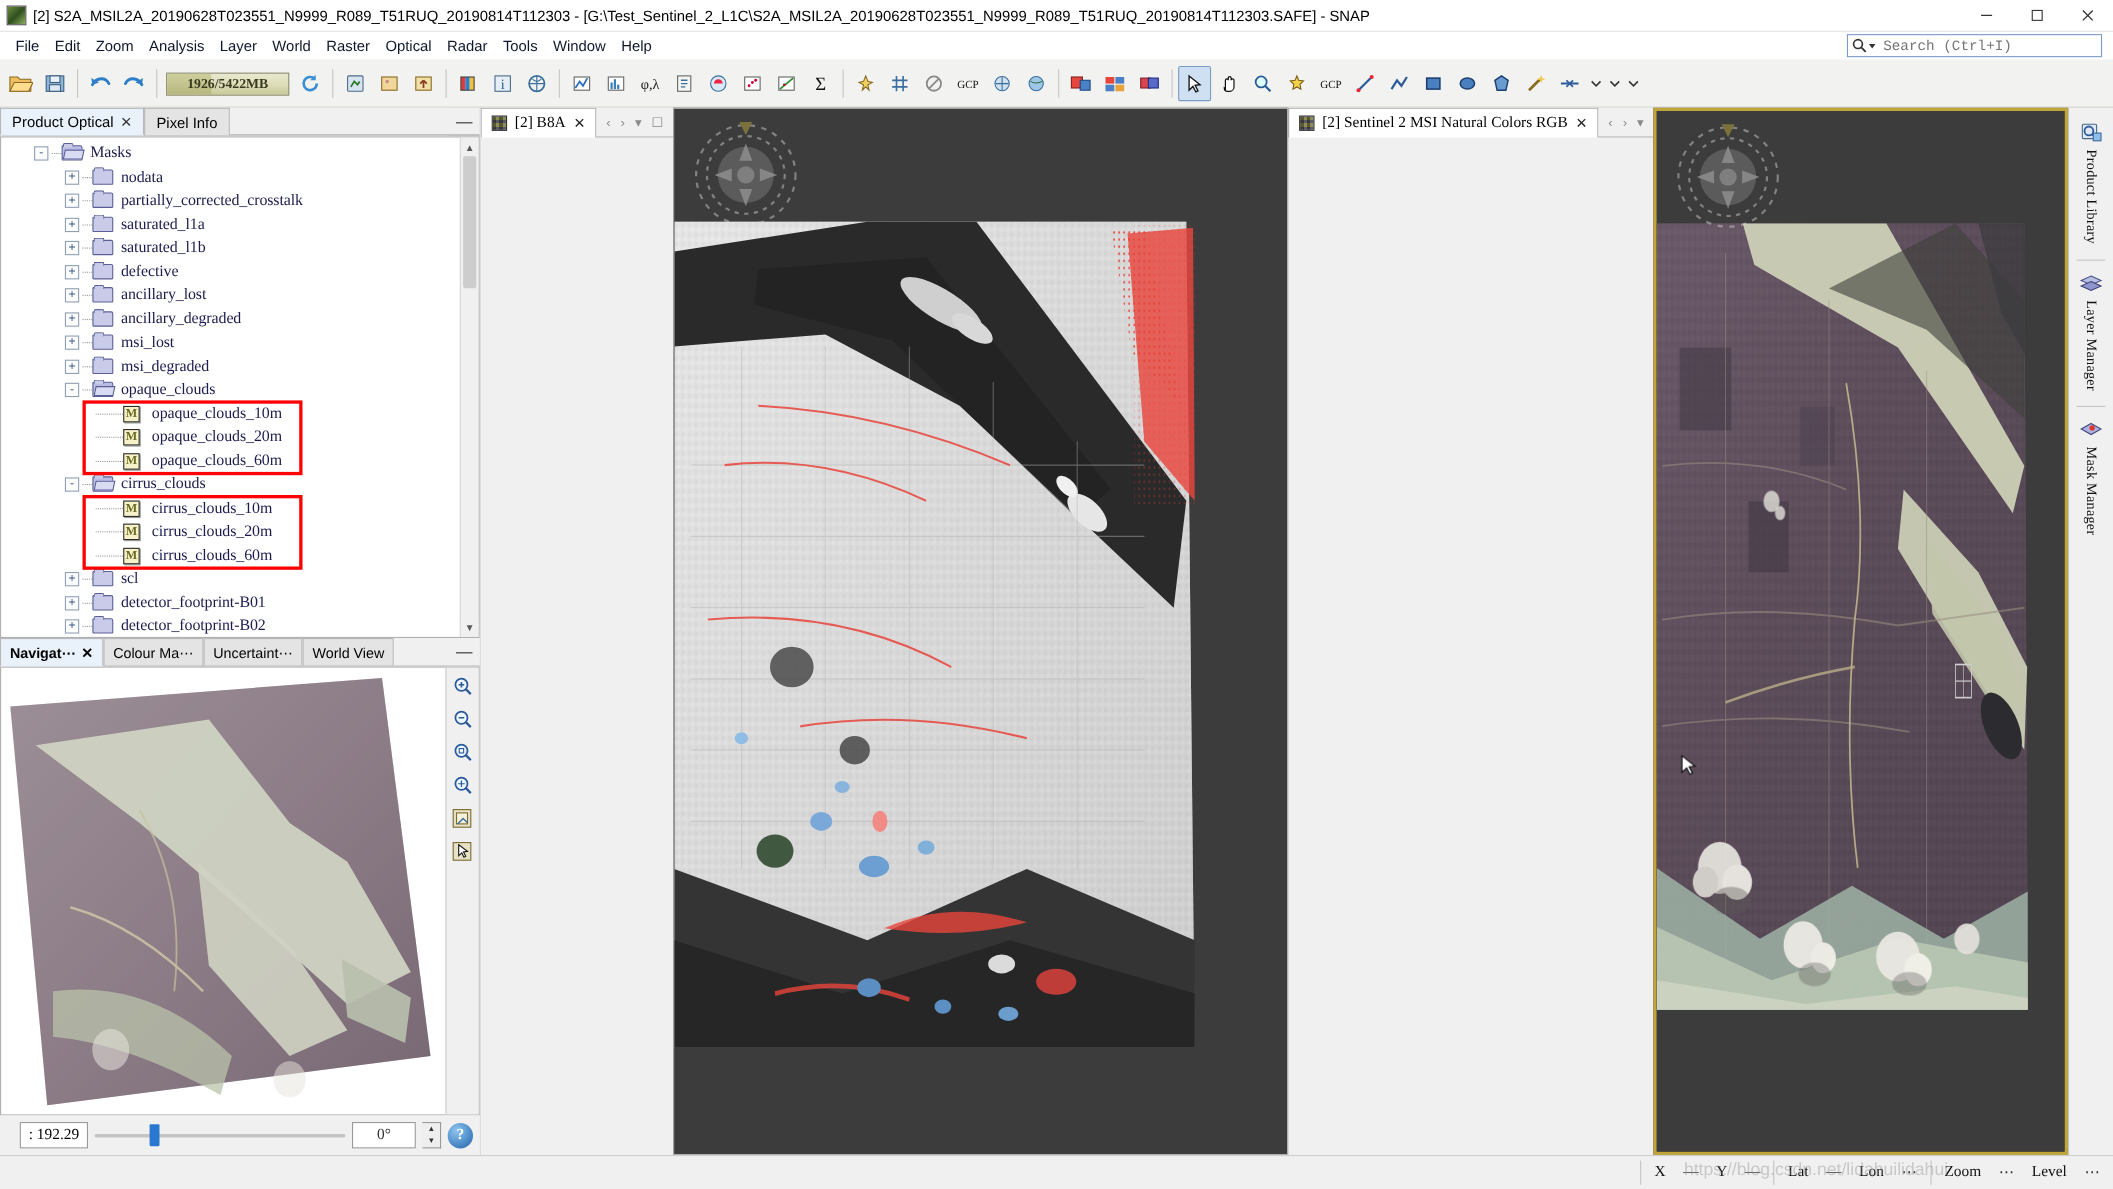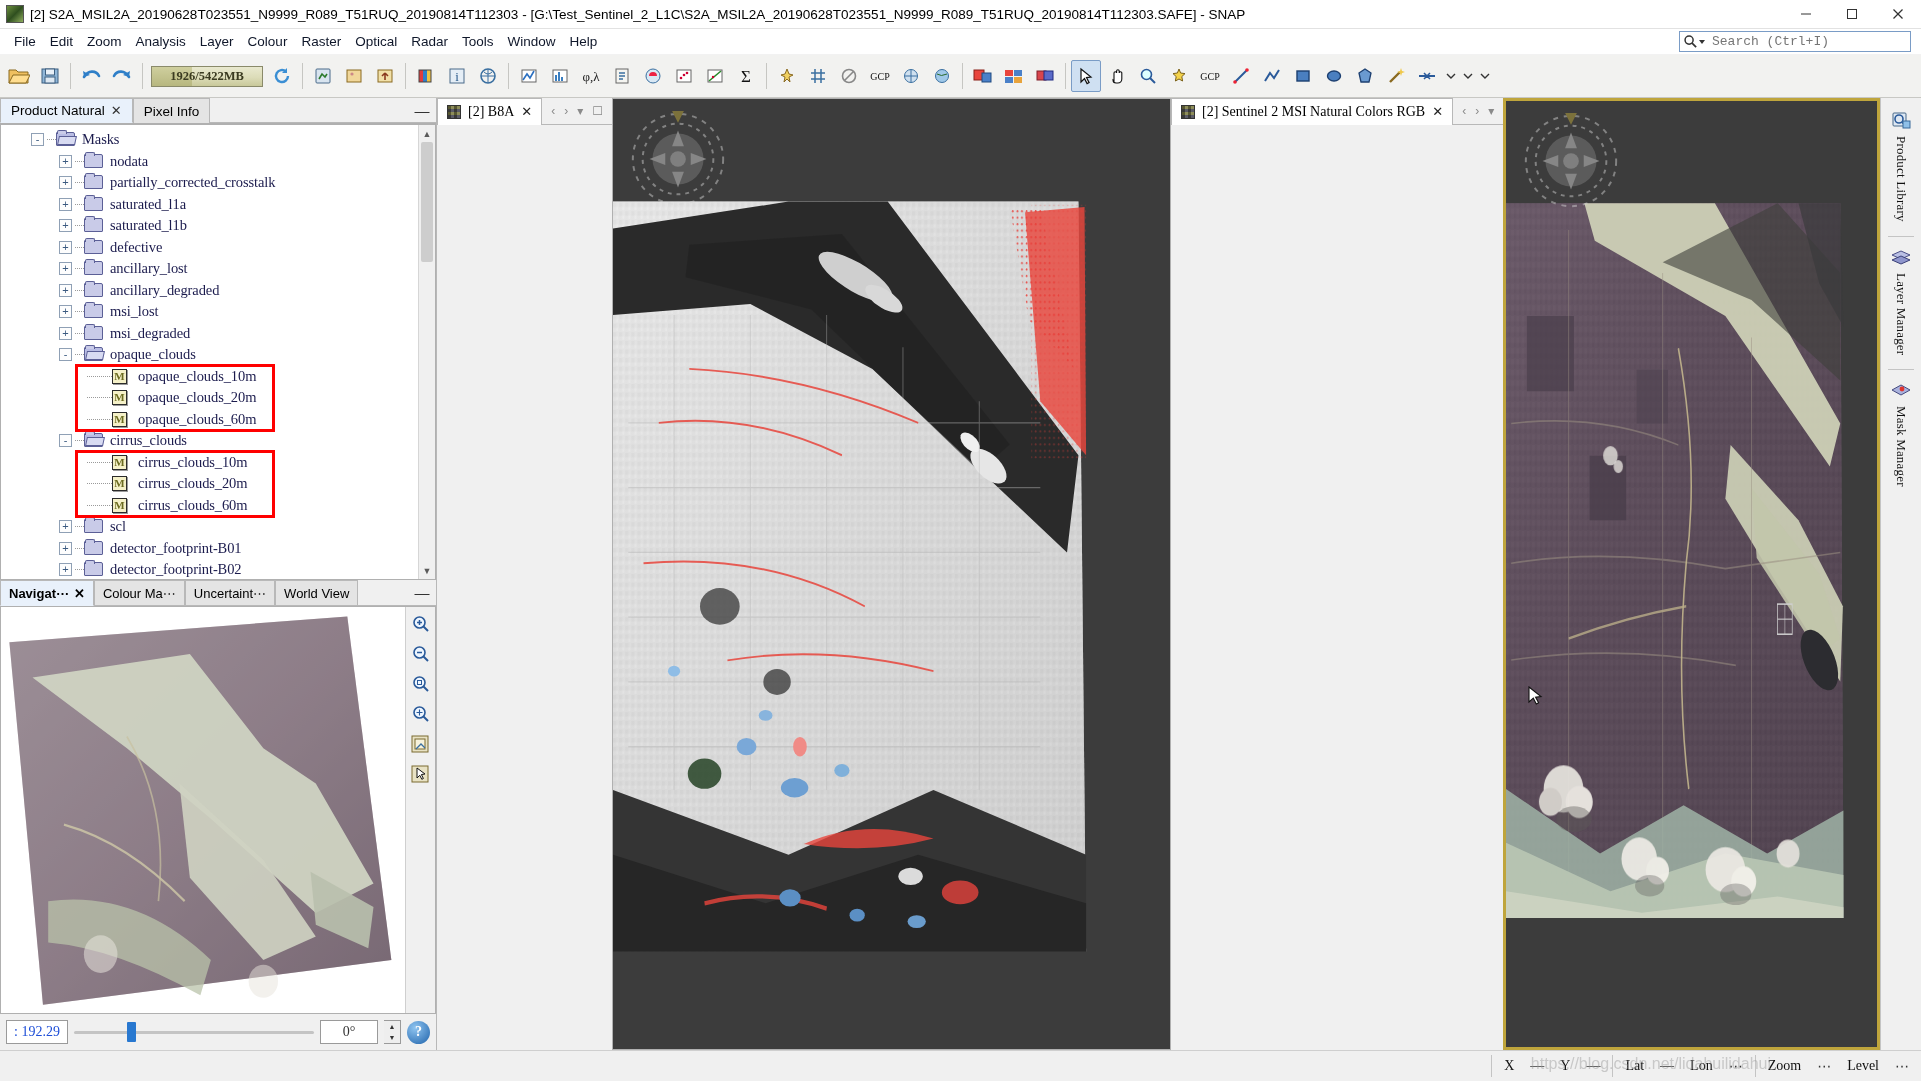--- a/index.html
+++ b/index.html
@@ -313,21 +313,21 @@
     display: flex; align-items: center; gap: 6px;
     padding: 0 6px;
     background: #f0f0f0;
   }
   .zoomfield {
     width: 62px; height: 24px;
     border: 1px solid #9a9a9a;
     background: #fff;
     display: flex; align-items: center; justify-content: center;
     font-family: "Liberation Serif", serif;
-    font-size: 14px; color: #1d4ed8;
+    font-size: 14px; color: #000000; margin-left: 12px;
   }
   .slider {
     flex: 1 1 auto; height: 24px; position: relative;
     display: flex; align-items: center;
   }
   .slider .track2 { width: 100%; height: 3px; background: #c4c4c4; border-radius: 2px; }
   .slider .knob {
     position: absolute; left: 22%; width: 9px; height: 20px;
     background: #2878d0; border-radius: 1px;
   }
@@ -491,21 +491,21 @@
       </div>
     </div>
   </div>
 
   <div class="menubar">
     <div class="menu-item">File</div>
     <div class="menu-item">Edit</div>
     <div class="menu-item">Zoom</div>
     <div class="menu-item">Analysis</div>
     <div class="menu-item">Layer</div>
-    <div class="menu-item">Colour</div>
+    <div class="menu-item">World</div>
     <div class="menu-item">Raster</div>
     <div class="menu-item">Optical</div>
     <div class="menu-item">Radar</div>
     <div class="menu-item">Tools</div>
     <div class="menu-item">Window</div>
     <div class="menu-item">Help</div>
     <div class="grow"></div>
     <div class="searchbox">
       <svg class="mag" viewBox="0 0 16 16">
         <circle cx="6.5" cy="6.5" r="4.3" fill="none" stroke="#333" stroke-width="1.6"></circle>
@@ -784,21 +784,21 @@
         </svg>
     </div>
   </div>
 
   <div class="main">
 
     <div class="leftdock">
 
       <div class="tabstrip">
         <div class="ptab sel">
-          <span>Product Natural</span>
+          <span>Product Optical</span>
           <span class="x">✕</span>
         </div>
         <div class="ptab">
           <span>Pixel Info</span>
         </div>
         <div class="tabfill"></div>
         <div class="tabmin">—</div>
       </div>
 
       <div class="treewrap">

